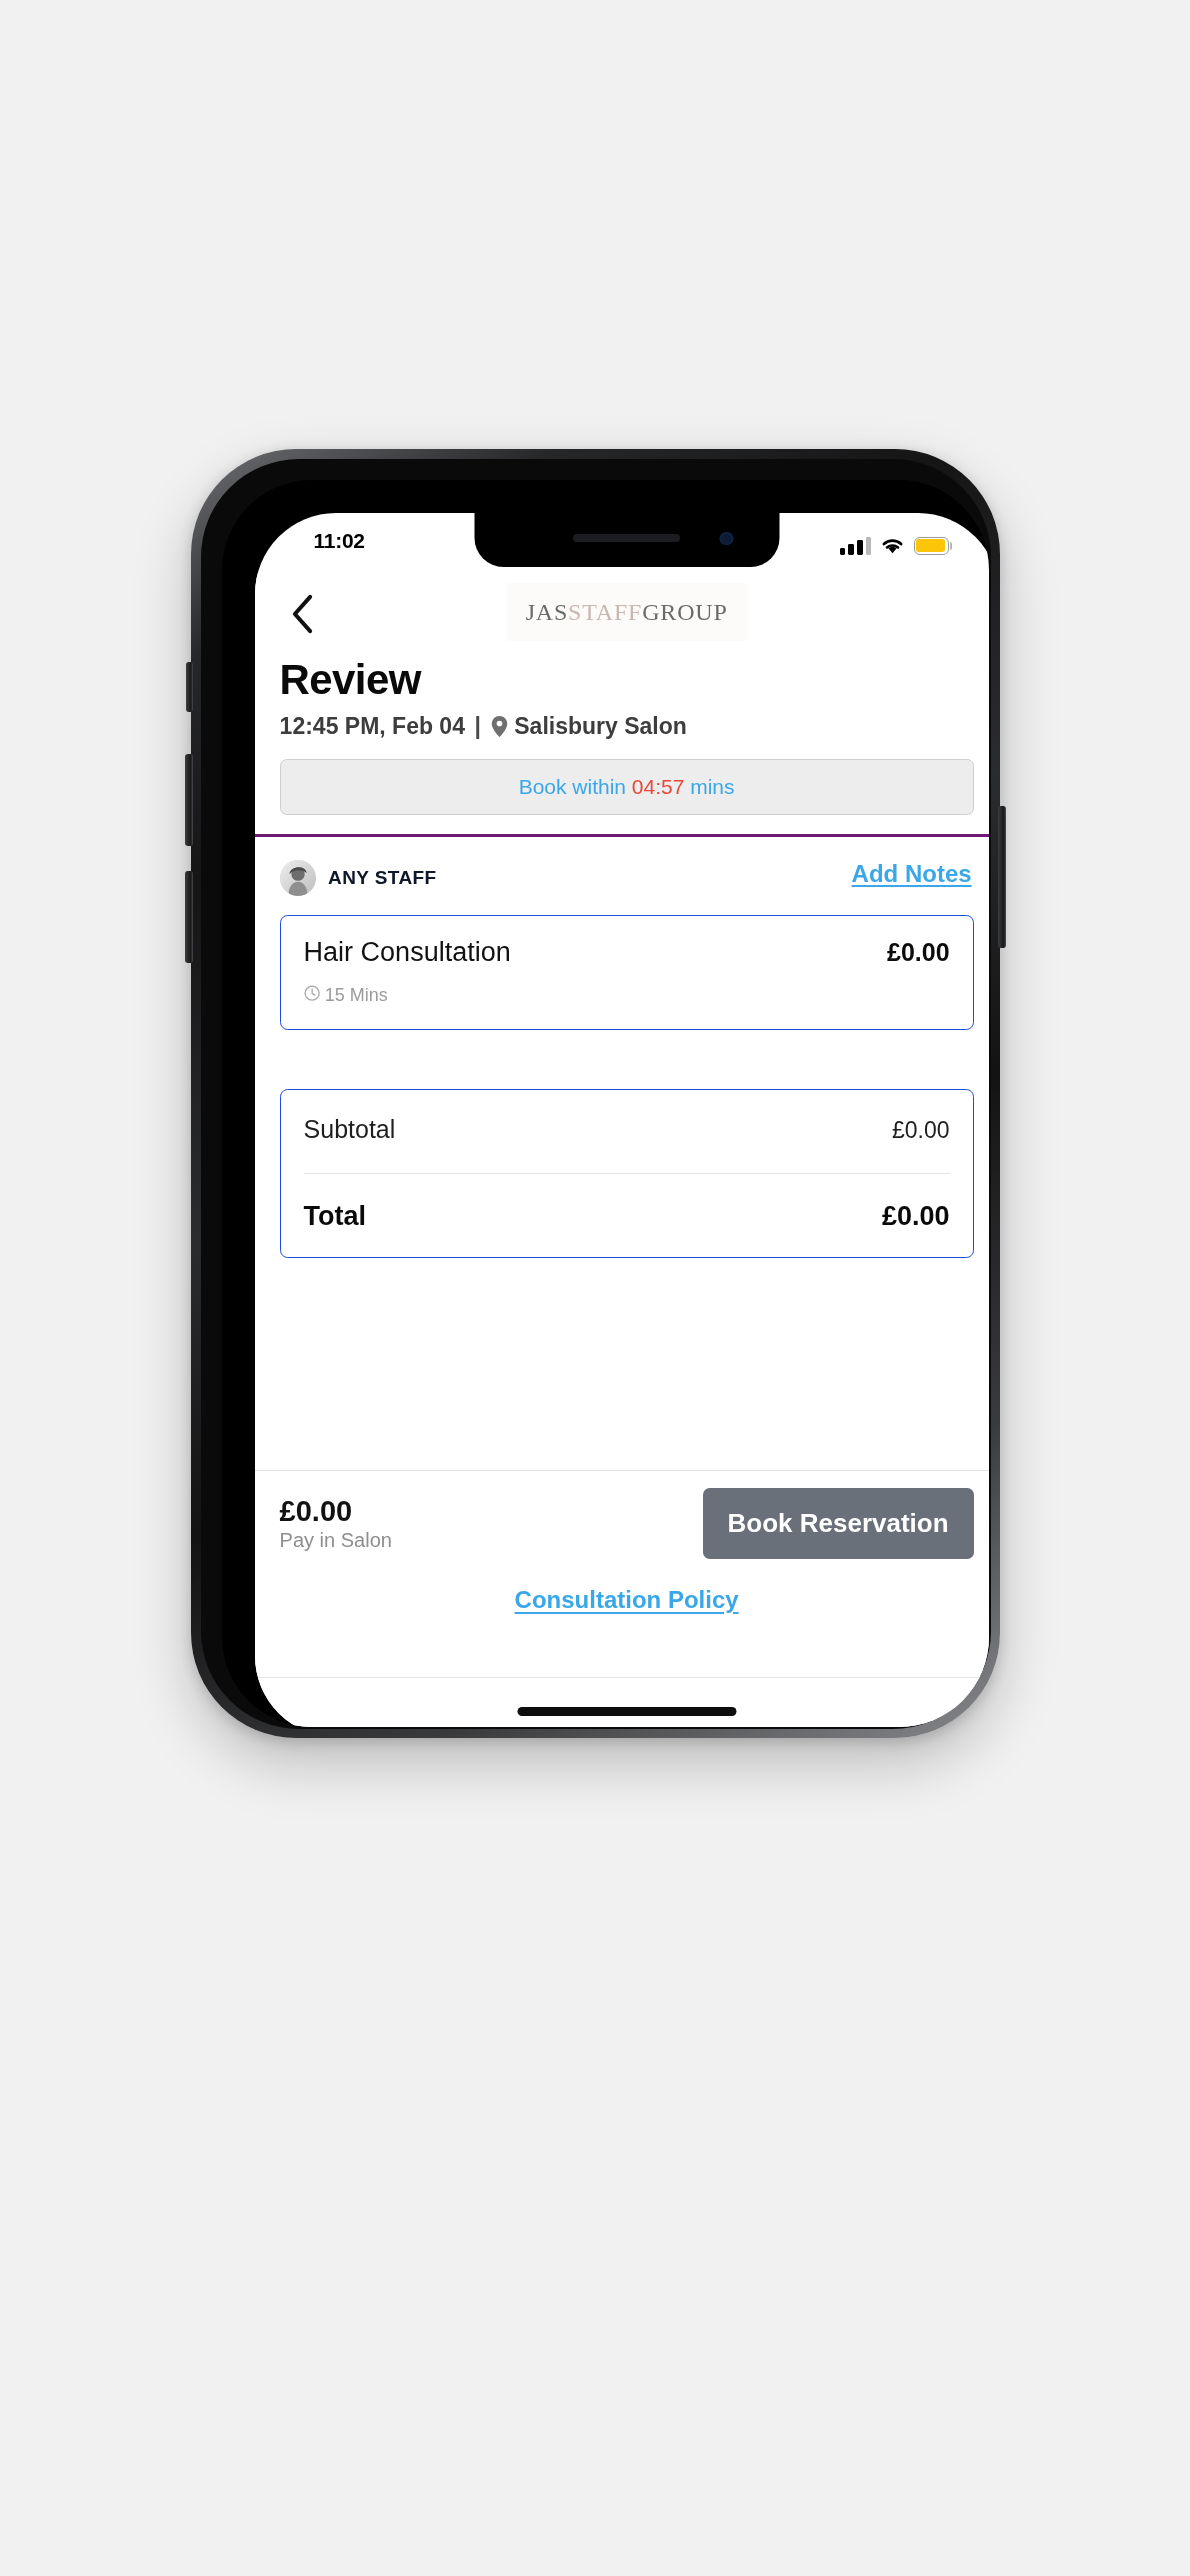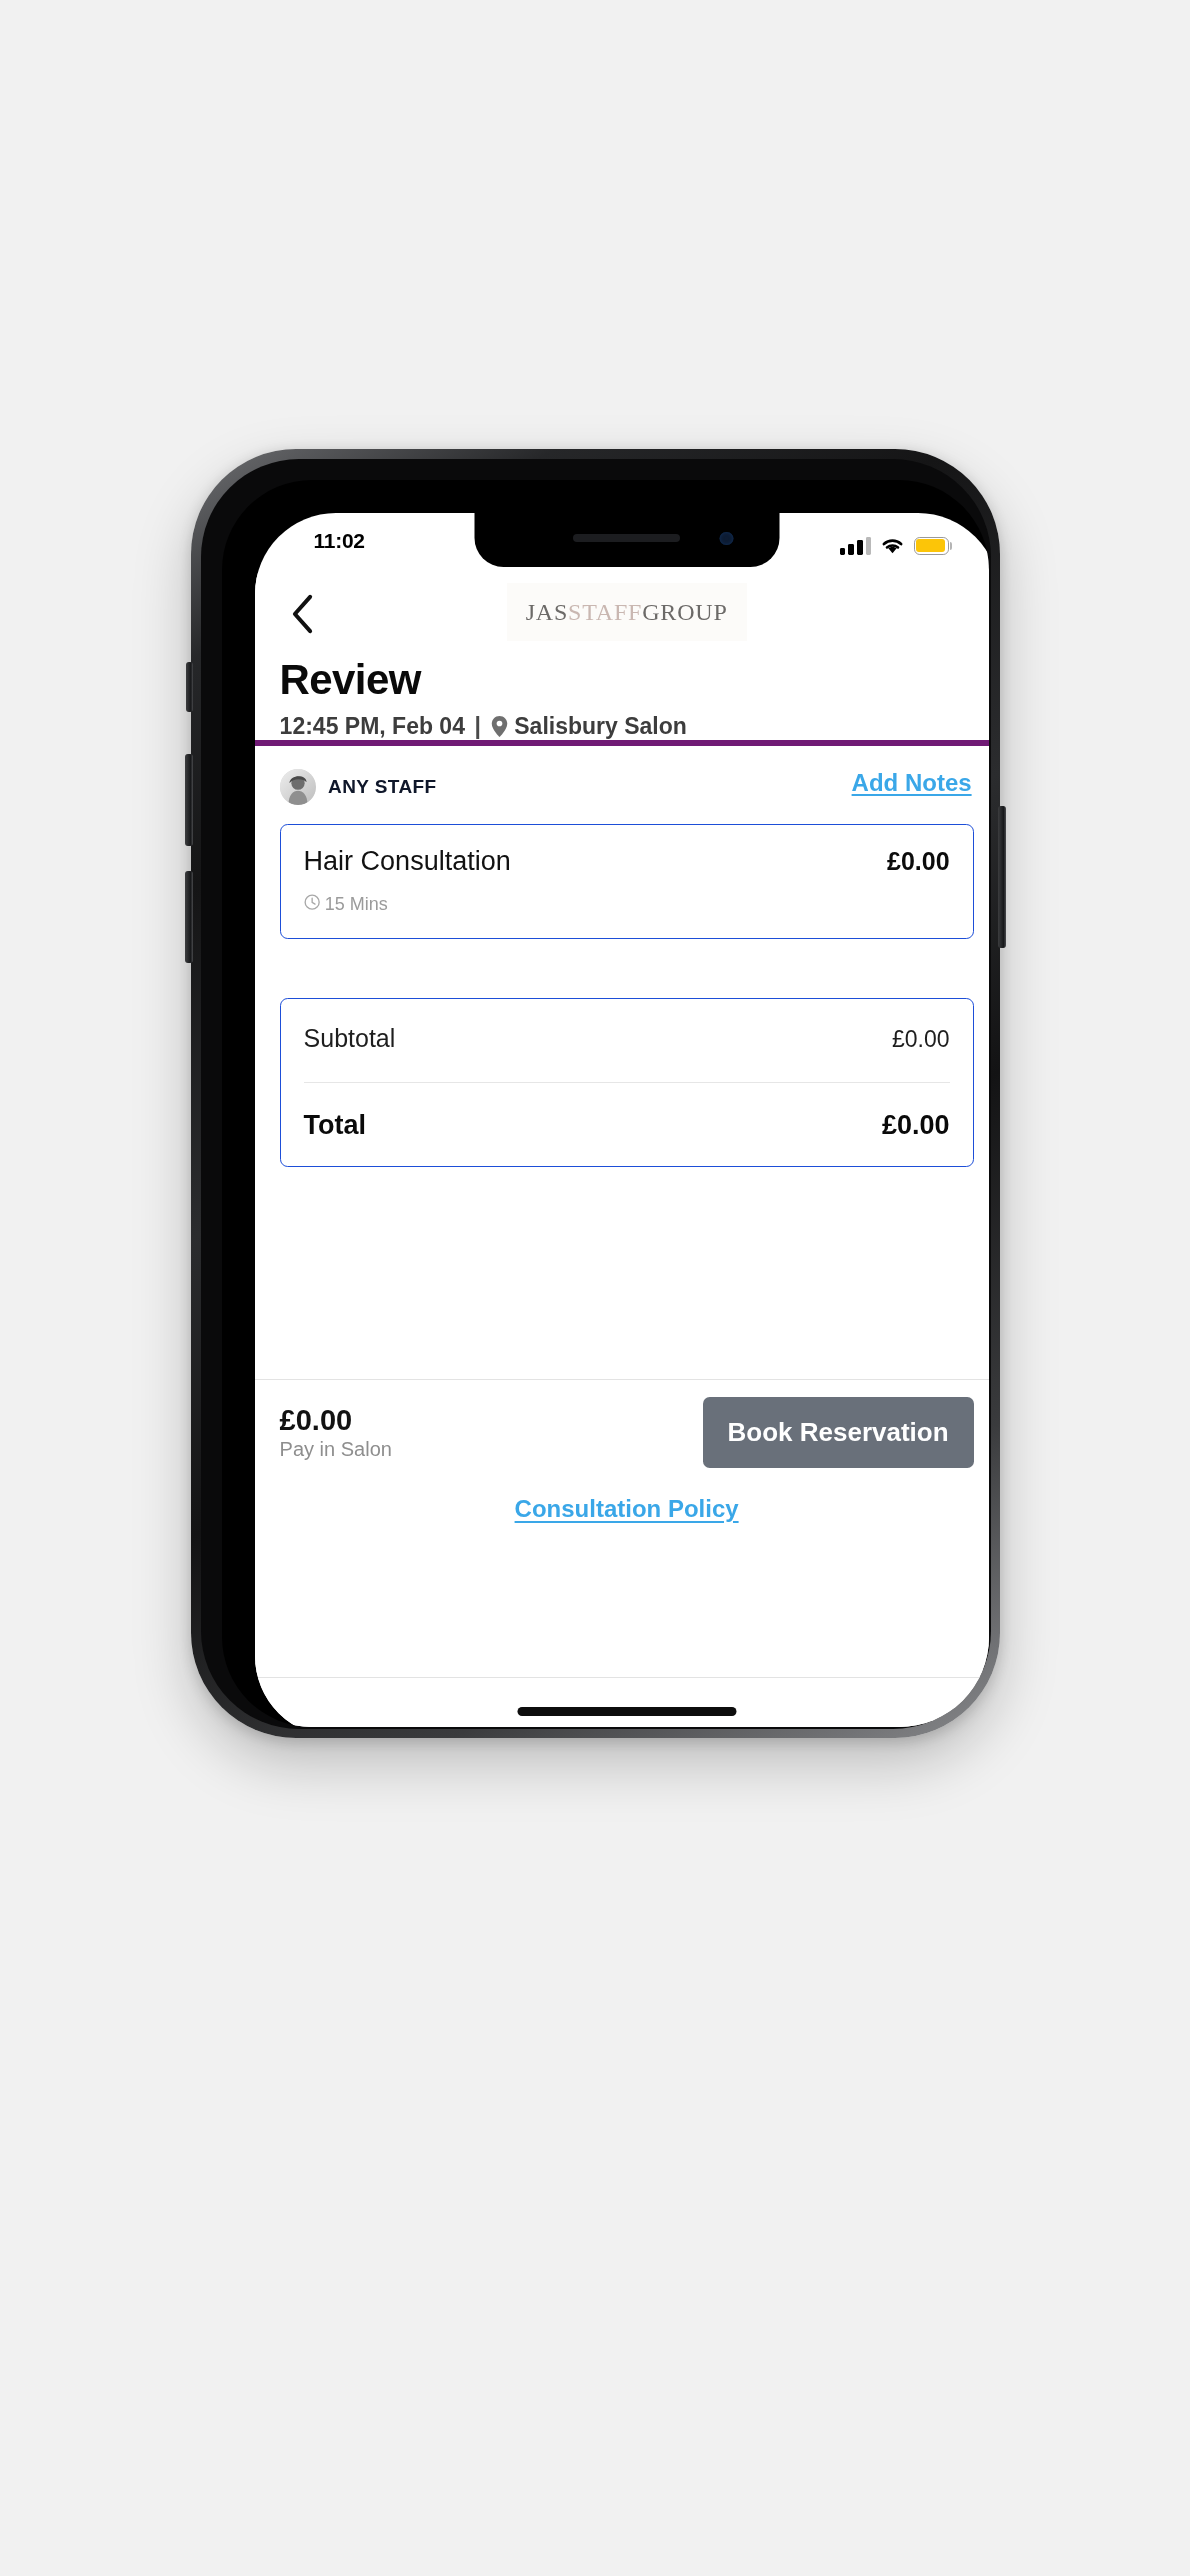--- a/index.html
+++ b/index.html
@@ -195,21 +195,21 @@
     font-size: 24px;
     letter-spacing: 0.8px;
     white-space: nowrap;
   }
   .logo-dark { color: #6c6a68; }
   .logo-light { color: #c9b7b1; }
 
   
   #header-block {
     padding: 3.8px 0 0 0;
-    border-bottom: 6px solid #701a75;
+    border-bottom: 3px solid #701a75;
   }
   #page-title {
     margin: 0;
     padding: 0 0 0 25px;
     font-size: 42px;
     font-weight: bold;
     color: #0a0a0a;
     letter-spacing: -0.6px;
     line-height: 1.1;
   }
@@ -464,20 +464,25 @@
                 <span id="appt-datetime">12:45 PM, Feb 04</span>
                 <span id="appt-sep">|</span>
                 <span id="pin-icon">
                   <svg width="17" height="23" viewBox="0 0 18 24">
                     <path d="M9 0.8 C4.4 0.8 0.8 4.4 0.8 9 C0.8 15 9 23.2 9 23.2 C9 23.2 17.2 15 17.2 9 C17.2 4.4 13.6 0.8 9 0.8 Z" fill="#6f6f6f"></path>
                     <circle cx="9" cy="8.8" r="3" fill="#ffffff"></circle>
                   </svg>
                 </span>
                 <span id="appt-location">Salisbury Salon</span>
               </div>
+              <div id="countdown">
+                <span class="cd-blue">Book within</span>
+                <span class="cd-red">04:57</span>
+                <span class="cd-blue">mins</span>
+              </div>
             </div>
 
             <div id="body-area">
               <span id="add-notes">Add Notes</span>
 
 
               <div id="staff-row">
                 <span id="staff-avatar">
                   <svg width="36" height="36" viewBox="0 0 38 38">
                     <defs>

